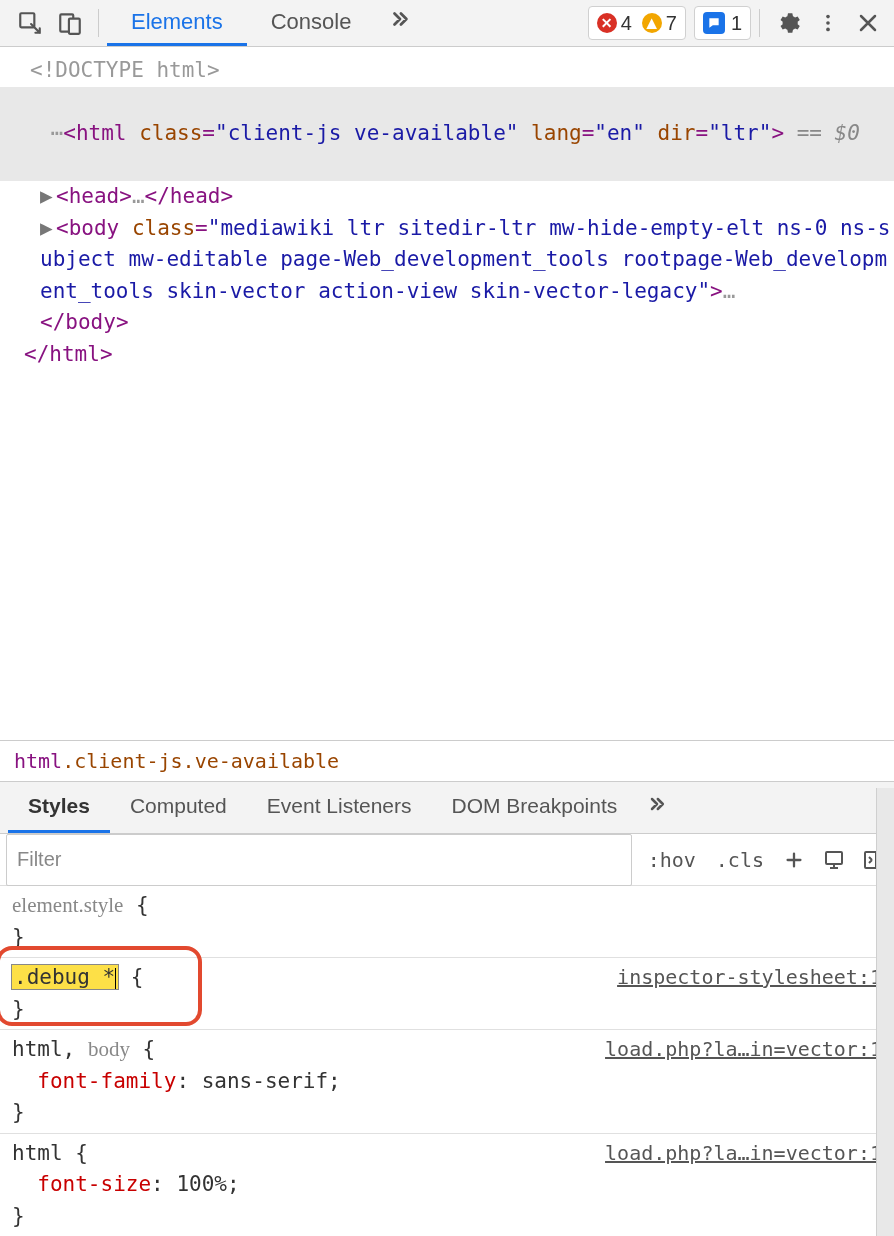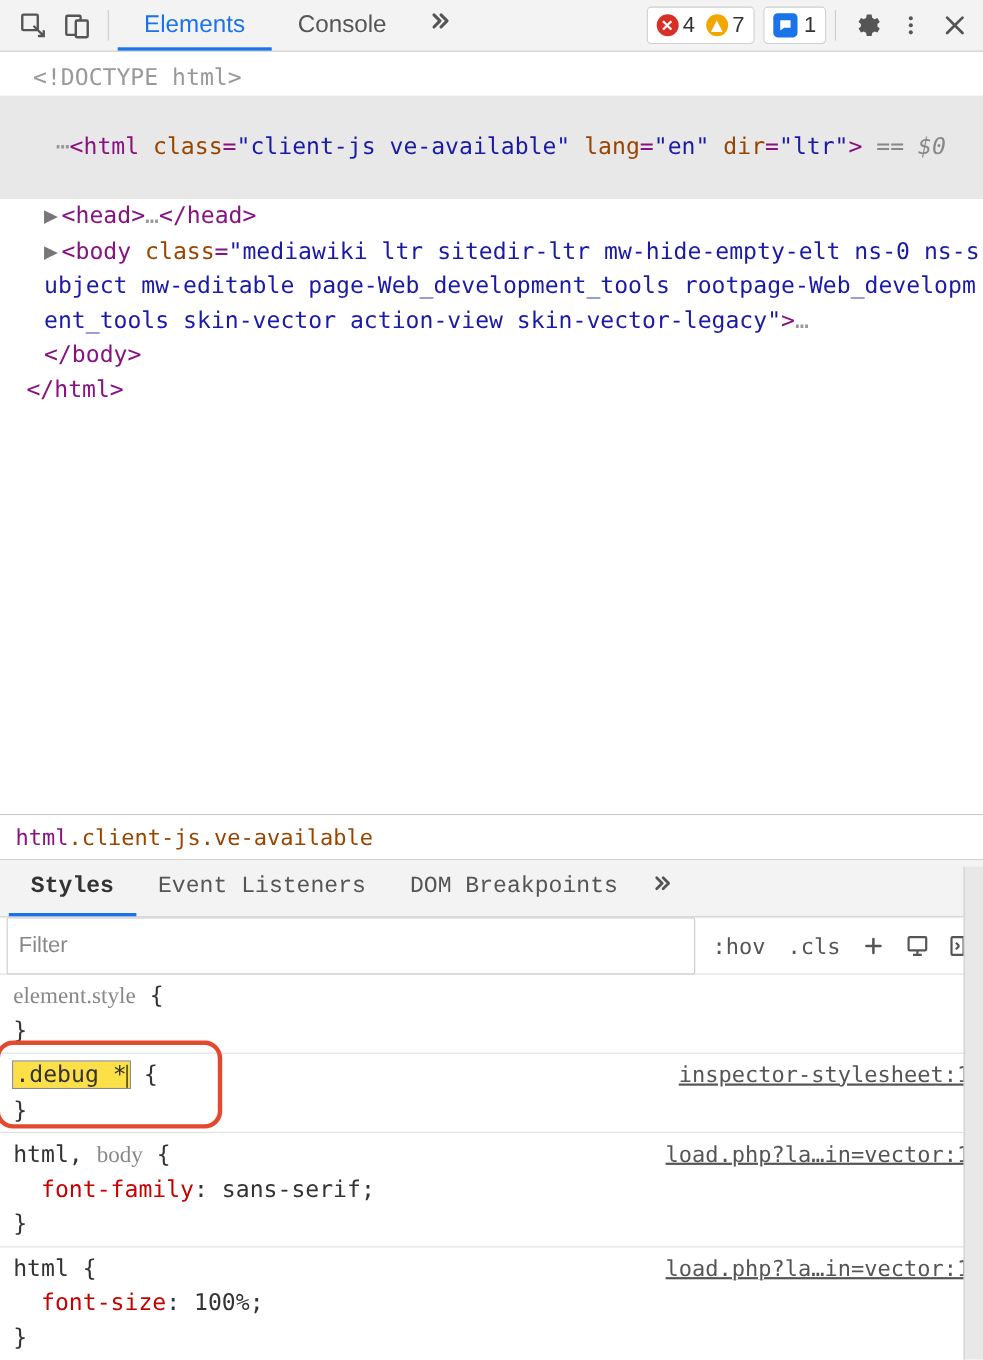--- a/index.html
+++ b/index.html
@@ -121,21 +121,20 @@
     .bc-cls { color: #994500; }
 
     
     .styles-tabs {
       display: flex;
       align-items: center;
       height: 52px;
       border-bottom: 1px solid #ccc;
       padding: 0 8px;
       background: #f3f3f3;
-      font-family: Liberation Mono, monospace;
     }
     .stab {
       padding: 0 20px;
       font-size: 21px;
       color: #555;
       height:100%;
       display:flex;align-items:center;
       cursor: pointer;
       border-bottom: 3px solid transparent;
     }
@@ -269,20 +268,21 @@
   <div class="dom-wrap" style="padding-left:40px;text-indent:0;"><span class="twisty">▶</span><span class="punct">&lt;</span><span class="tag">body</span> <span class="attr">class</span><span class="punct">=</span><span class="aval">"mediawiki ltr sitedir-ltr mw-hide-empty-elt ns-0 ns-subject mw-editable page-Web_development_tools rootpage-Web_development_tools skin-vector action-view skin-vector-legacy"</span><span class="punct">&gt;</span><span class="faded">…</span><br><span class="punct">&lt;/</span><span class="tag">body</span><span class="punct">&gt;</span></div>
   <div class="dom-line" style="padding-left:24px;"><span class="punct">&lt;/</span><span class="tag">html</span><span class="punct">&gt;</span></div>
 </div>
 
 <div class="breadcrumb">
   <span class="bc-tag">html</span><span class="bc-cls">.client-js</span><span class="bc-cls">.ve-available</span>
 </div>
 
 <div class="styles-tabs">
   <div class="stab active">Styles</div>
+  <div class="stab">Computed</div>
   <div class="stab">Event Listeners</div>
   <div class="stab">DOM Breakpoints</div>
   <div class="stab" style="padding:0 10px;">
     <span>
       <svg width="20" height="20" viewBox="0 0 24 24" fill="none" stroke="#555" stroke-width="3">
           <path d="M6 6l6 6-6 6M13 6l6 6-6 6" stroke-linecap="round" stroke-linejoin="round"></path>
         </svg>
     </span>
   </div>
 </div>

